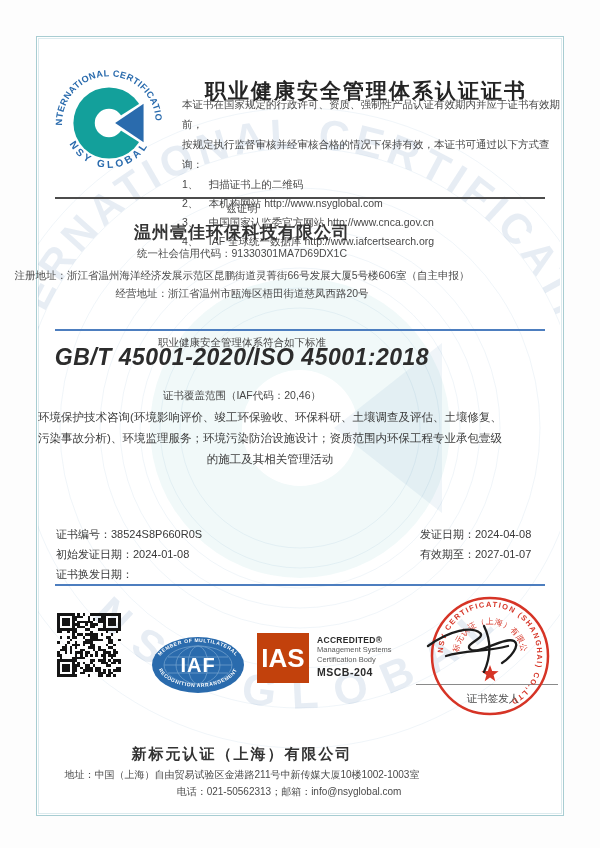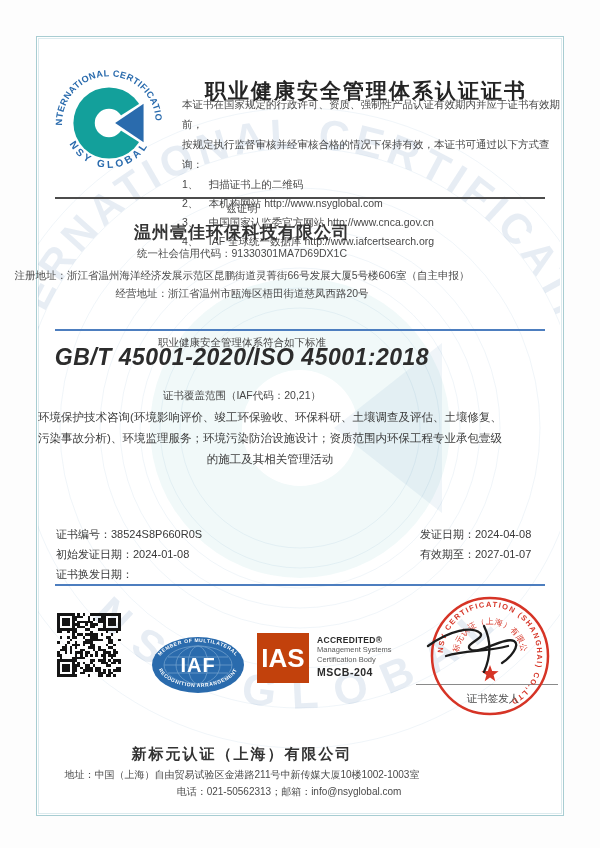--- a/index.html
+++ b/index.html
@@ -133,21 +133,21 @@
   <div class="abs hr-dark" style="top:197px;"></div>
   <div class="abs center certify">兹证明</div>
   <div class="abs center company">温州壹佳环保科技有限公司</div>
   <div class="abs center credit">统一社会信用代码：91330301MA7D69DX1C</div>
   <div class="abs center addr1">注册地址：浙江省温州海洋经济发展示范区昆鹏街道灵菁街66号发展大厦5号楼606室（自主申报）</div>
   <div class="abs center addr2">经营地址：浙江省温州市瓯海区梧田街道慈凤西路20号</div>
 
   <div class="abs hr-blue" style="top:329px;"></div>
   <div class="abs center std-caption">职业健康安全管理体系符合如下标准</div>
   <div class="abs center std-code">GB/T 45001-2020/ISO 45001:2018</div>
-  <div class="abs center scope-cap">证书覆盖范围（IAF代码：20,21）</div>
+  <div class="abs center scope-cap">证书覆盖范围（IAF代码：20,46）</div>
   <div class="abs scope-text">环境保护技术咨询(环境影响评价、竣工环保验收、环保科研、土壤调查及评估、土壤修复、污染事故分析)、环境监理服务；环境污染防治设施设计；资质范围内环保工程专业承包壹级的施工及其相关管理活动</div>
 
   <div class="abs info info-left">
     <div>证书编号：38524S8P660R0S</div>
     <div>初始发证日期：2024-01-08</div>
     <div>证书换发日期：</div>
   </div>
   <div class="abs info info-right">
     <div>发证日期：2024-04-08</div>
     <div>有效期至：2027-01-07</div>

